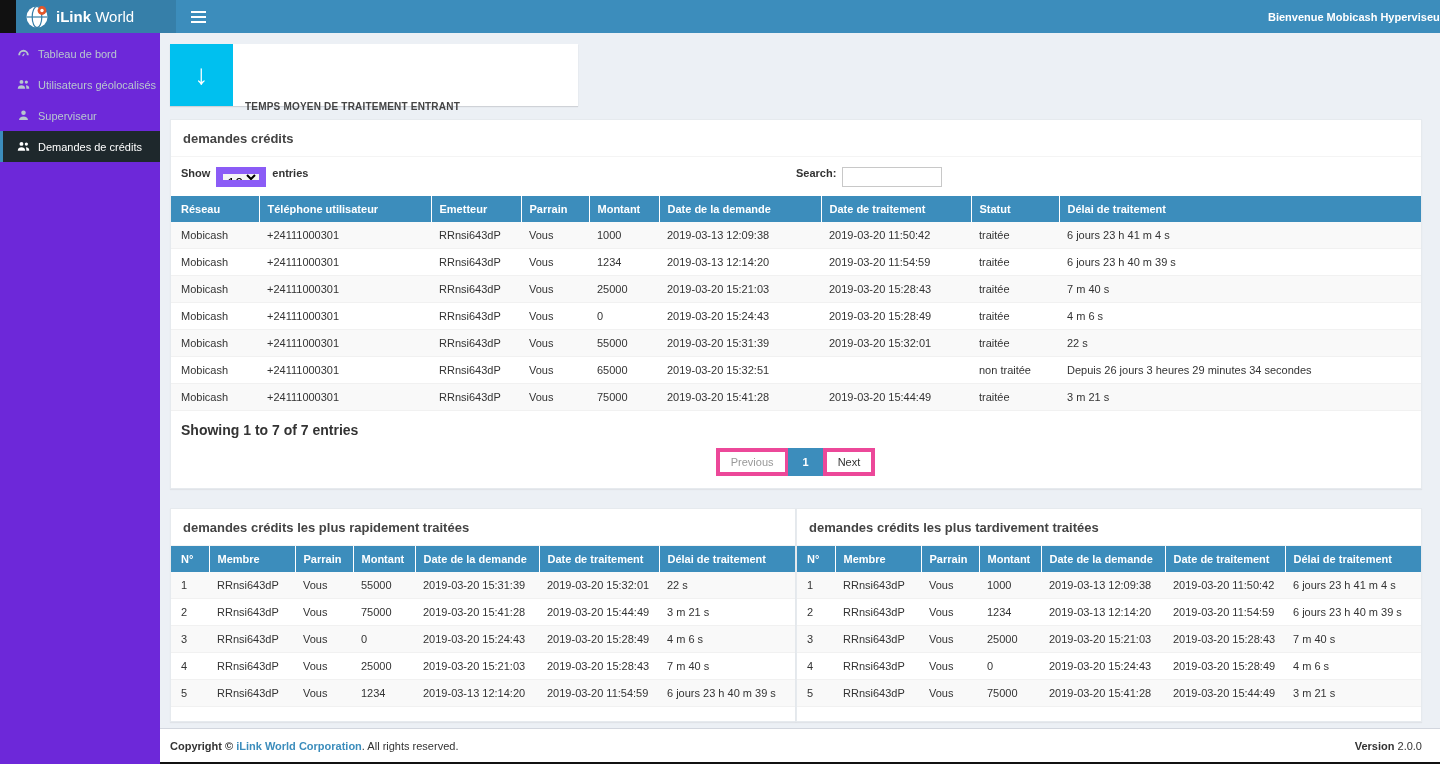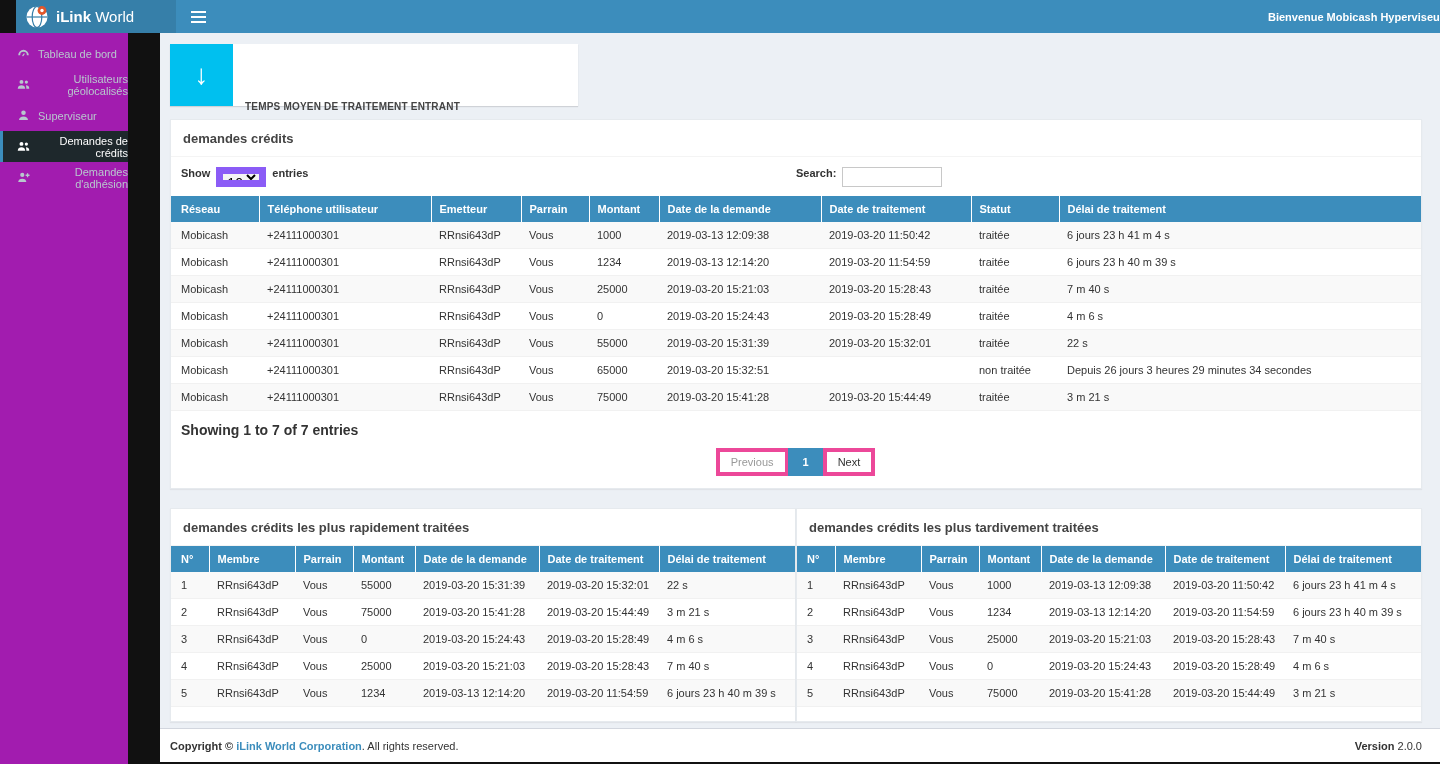--- a/index.html
+++ b/index.html
@@ -10,24 +10,24 @@
   .topbar { position:absolute; top:0; left:16px; width:1440px; height:33px; display:flex; z-index:5; }
   .logo { width:160px; height:33px; background:#367fa9; display:flex; align-items:center; padding-left:9px; }
   .logo-text { color:#fff; font-size:15px; margin-left:7px; white-space:nowrap; }
   .logo-text b { font-weight:bold; }
   .logo-text span { font-weight:300; }
   .navstrip { flex:1; background:#3c8dbc; display:flex; align-items:center; justify-content:space-between; }
   .hamburger { width:44px; height:33px; display:flex; align-items:center; justify-content:center; cursor:pointer; }
   .welcome { color:#fff; font-size:11px; font-weight:bold; margin-right:12px; }
 
   
-  .sidebar { position:absolute; top:33px; left:0; bottom:0; width:128px; background:#a21caf; padding-top:5px;text-align:right; }
+  .sidebar { position:absolute; top:33px; left:0; bottom:0; width:160px; background:#6d28d9; padding-top:5px; }
   .side-item { height:31px; display:flex; align-items:center; color:#b8c7ce; font-size:11px;
                padding-left:14px; border-left:3px solid transparent; cursor:pointer; }
-  .side-item.active { background:#1e282c; color:#fff; border-left-color:#3c8dbc;gap:18px; }
+  .side-item.active { background:#1e282c; color:#fff; border-left-color:#3c8dbc; }
   .side-icon { width:13px; height:13px; flex:0 0 13px; margin-right:8px; display:flex; align-items:center; }
   .side-icon svg { width:13px; height:13px; }
 
   
   .main { position:absolute; top:33px; left:160px; right:0; bottom:2px; background:#ecf0f5;
           display:flex; flex-direction:column; overflow:hidden; }
   .content { flex:1; padding:11px 18px 0 10px; overflow:hidden; }
 
   
   .info-box { width:408px; height:62px; background:#fff; display:flex; margin-bottom:13px;
@@ -154,30 +154,20 @@
   <div class="side-item active">
     <span class="side-icon">
       <svg viewBox="0 0 16 16" fill="currentColor">
           <circle cx="5.5" cy="4.8" r="2.4"></circle>
           <path d="M1 12.5c0-2.3 2-3.7 4.5-3.7s4.5 1.4 4.5 3.7v.8H1z"></path>
           <circle cx="11.5" cy="5" r="2"></circle>
           <path d="M11 8.8c2.2.1 4 1.4 4 3.3v1.2h-3.5v-1c0-1.4-.4-2.6-.5-3.5z"></path>
         </svg>
     </span>
     <span>Demandes de crédits</span>
-  </div>
-  <div class="side-item">
-    <span class="side-icon">
-      <svg viewBox="0 0 16 16" fill="currentColor">
-          <circle cx="6.5" cy="4.8" r="2.6"></circle>
-          <path d="M1.5 13.5c0-2.6 2.2-4.1 5-4.1s5 1.5 5 4.1z"></path>
-          <path d="M12.2 2.8h1.6v1.6h1.6V6h-1.6v1.6h-1.6V6h-1.6V4.4h1.6z"></path>
-        </svg>
-    </span>
-    <span>Demandes d'adhésion</span>
   </div>
 </div>
 
 <div class="main">
   <div class="content">
 
     <div class="info-box">
       <div class="info-icon">↓</div>
       <div class="info-content">
         <div class="info-label">TEMPS MOYEN DE TRAITEMENT ENTRANT</div>

